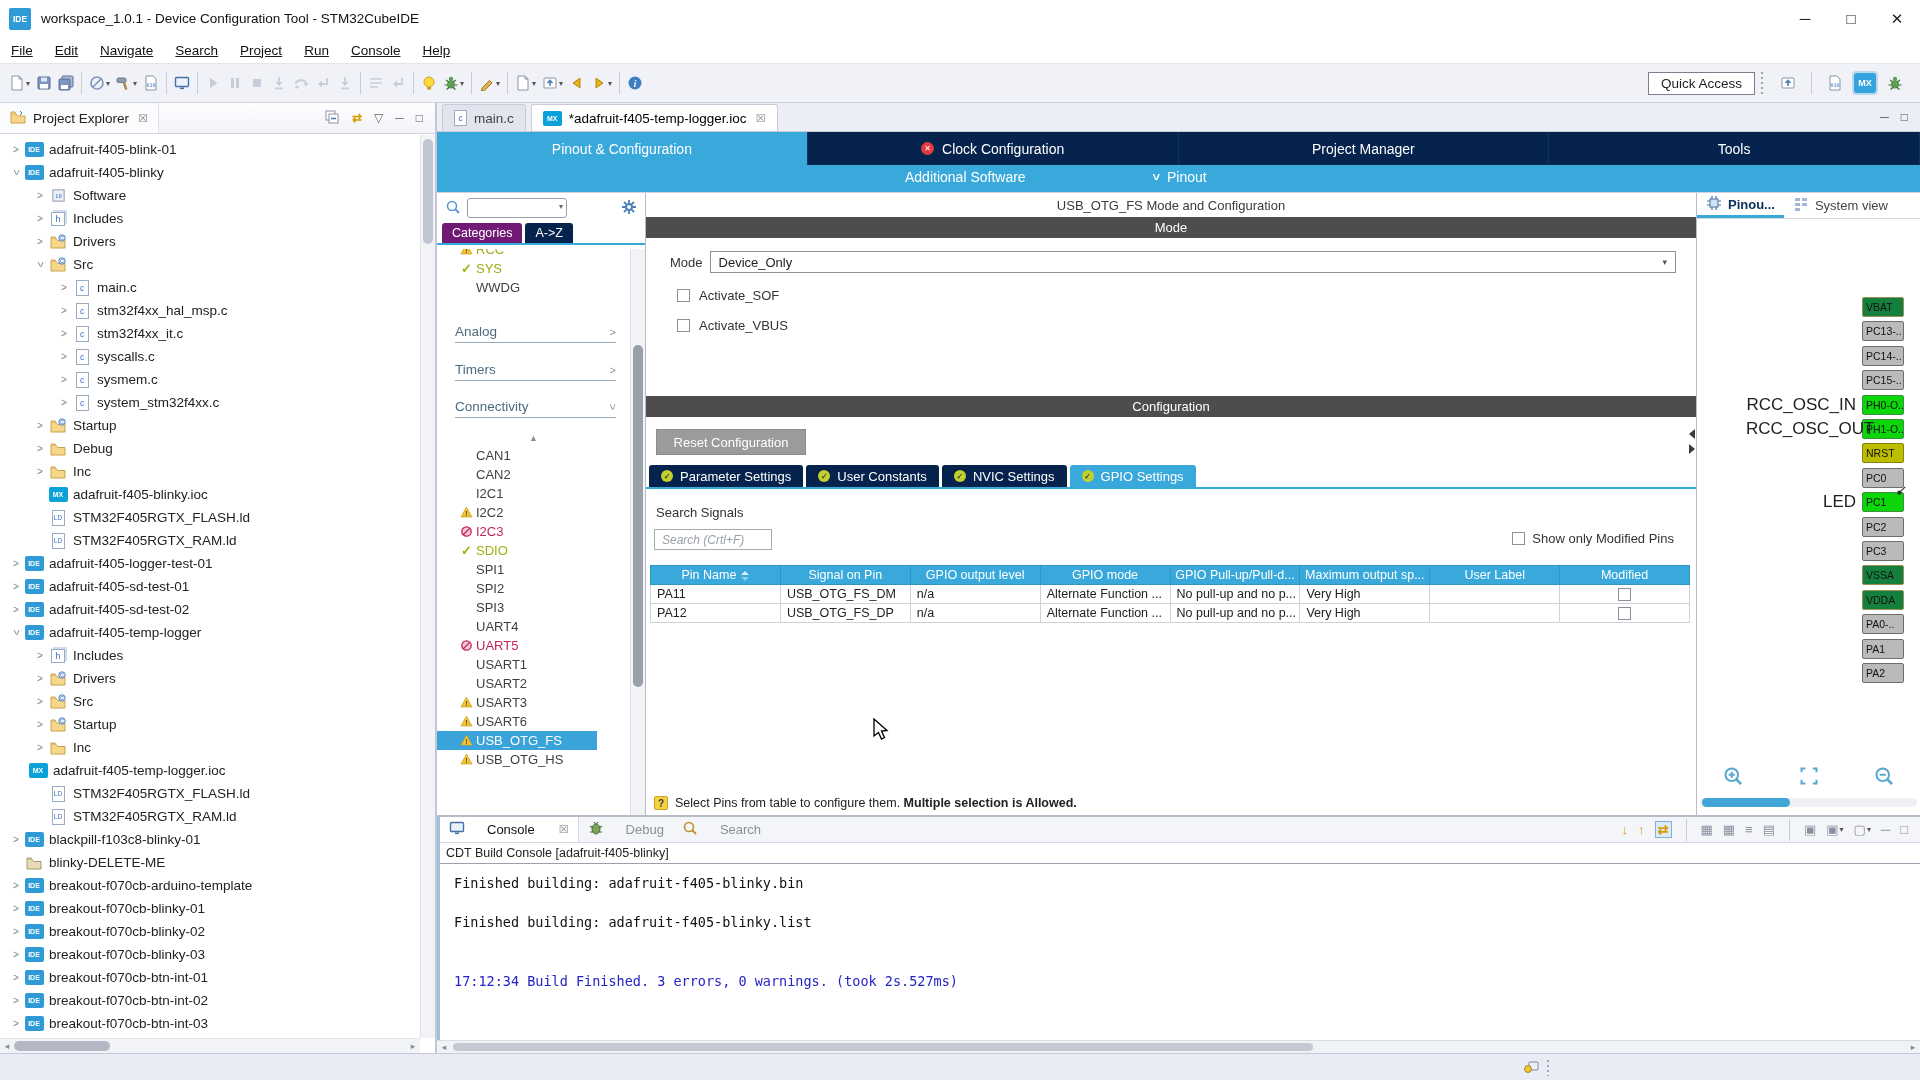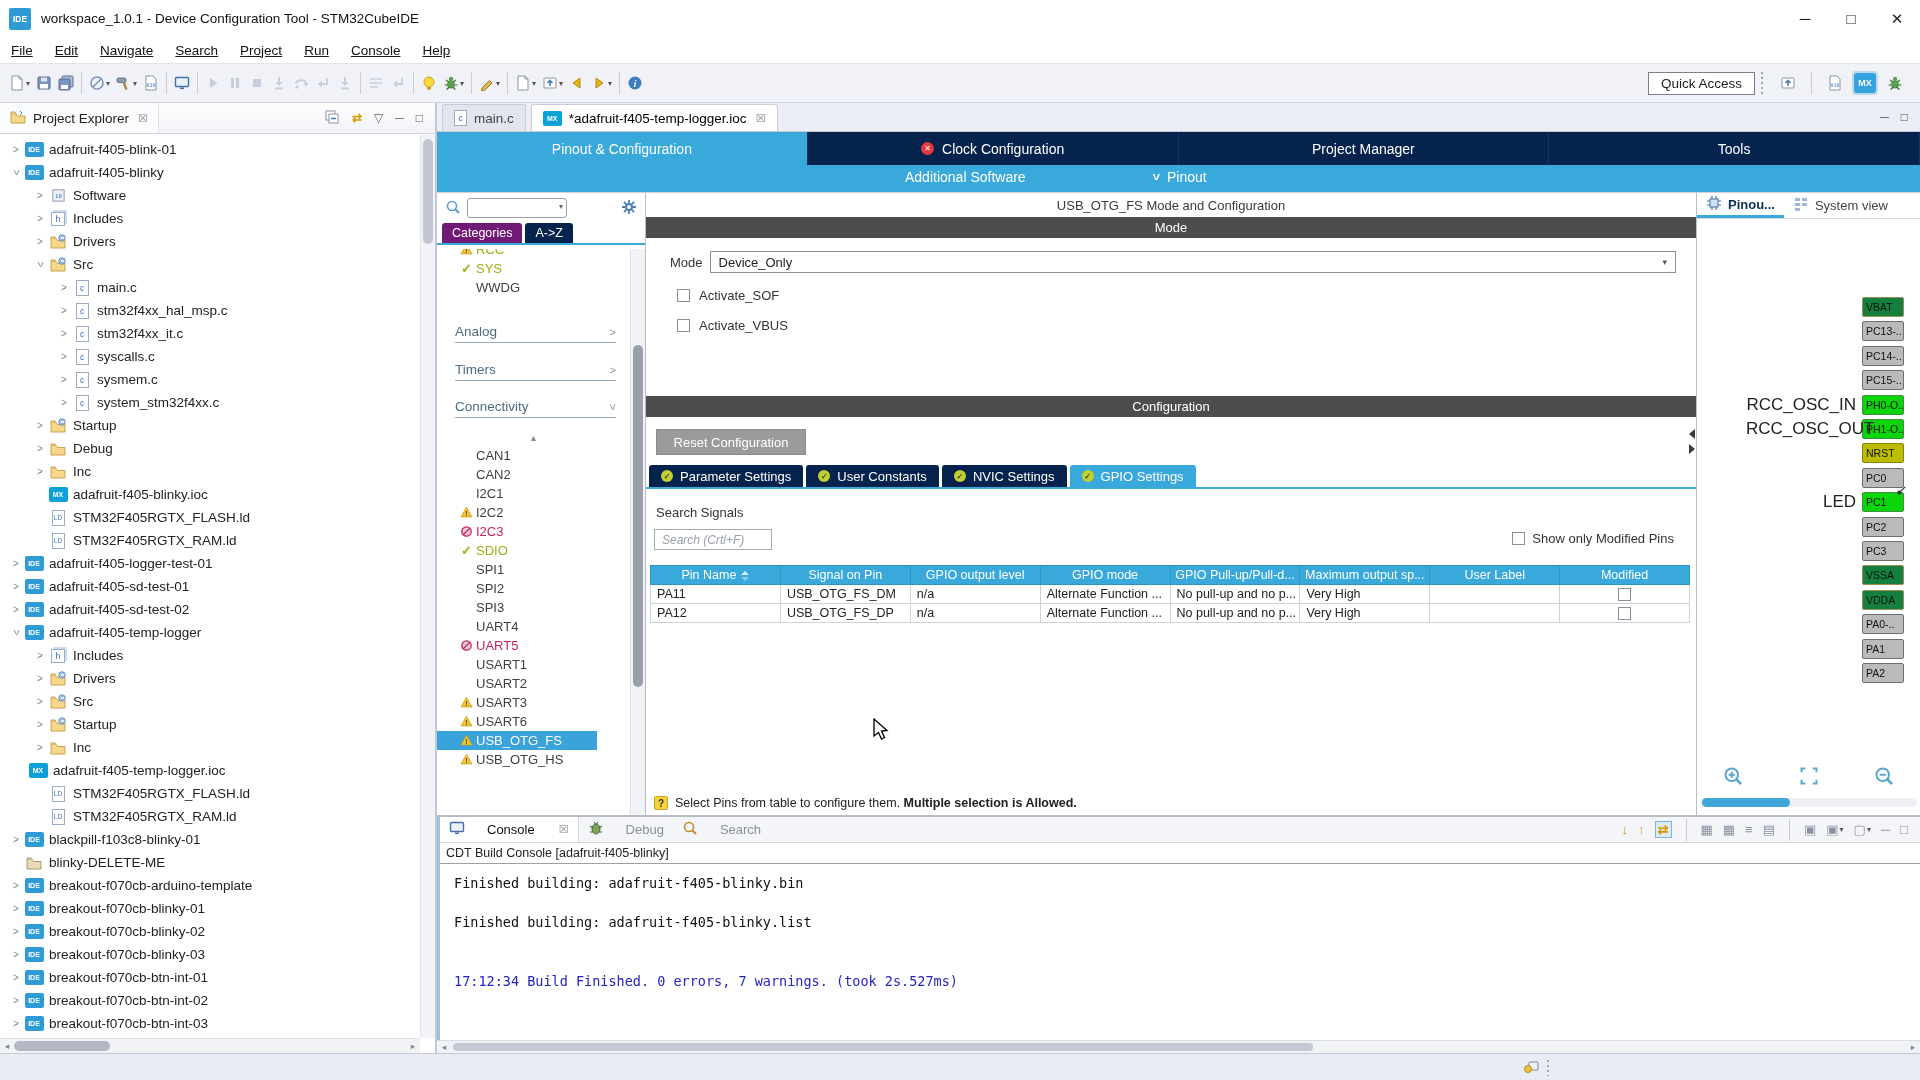--- a/index.html
+++ b/index.html
@@ -1163,21 +1163,21 @@
               <span class="cti ">□</span>
             </div>
         </div>
         <div class="console-header">CDT Build Console [adafruit-f405-blinky]</div>
         <div class="console-body" id="console-body">
             <div class="cline">Finished building: adafruit-f405-blinky.bin</div>
             <div class="cline">&nbsp;</div>
             <div class="cline">Finished building: adafruit-f405-blinky.list</div>
             <div class="cline">&nbsp;</div>
             <div class="cline">&nbsp;</div>
-            <div class="cline blue">17:12:34 Build Finished. 0 errors, 7 warnings. (took 2s.527ms)</div>
+            <div class="cline blue">17:12:34 Build Finished. 3 errors, 0 warnings. (took 2s.527ms)</div>
           </div>
       </div>
 
       <div class="editor-hscroll">
         <span class="scroll-arr" style="position:absolute;left:0;top:1px;">◂</span>
         <div class="hthumb" style="left:16px;width:860px;background:#c6c9d4;"></div>
         <span class="scroll-arr" style="position:absolute;right:0;top:1px;">▸</span>
       </div>
     </div>
   </div>

